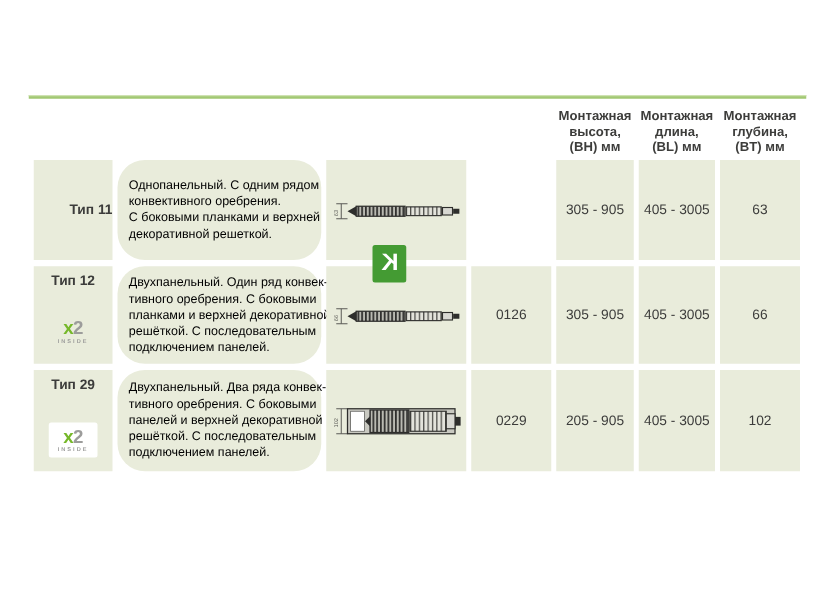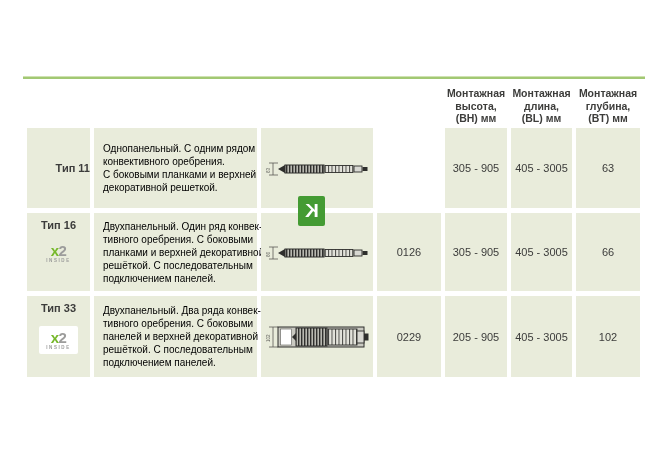--- a/index.html
+++ b/index.html
@@ -21,25 +21,25 @@
 
   .hcell { white-space:pre-line; text-align:center; font-size:10.5px; font-weight:bold;
            color:#3d3d3b; line-height:12.5px; padding-top:2px; }
 
   .cell { background:#e9ecdb; position:relative; }
 
   .type-cell { display:flex; flex-direction:column; align-items:center;
                font-weight:bold; font-size:11px; color:#3c3c3b; }
   .type-cell.vcenter { justify-content:center;align-items:flex-end; }
   .type-cell.vtop { padding-top:6px; }
-  .type-cell .logo-slot { margin-top:12px; }
+  .type-cell .logo-slot { margin-top:24px; }
 
   .desc-cell { display:flex; align-items:center; padding-left:9px;
                font-size:10px; line-height:13px; color:#47474
-5; white-space:pre; }
+5; white-space:pre;border-radius:22px; }
 
   .diag-cell { display:flex; align-items:center; justify-content:center; }
 
   .val-cell { display:flex; align-items:center; justify-content:center;
               font-size:11px; color:#3c3c3b; }
 
   
   .x2 { display:flex; flex-direction:column; align-items:center; line-height:1; }
   .x2.boxed { background:#ffffff; border-radius:2px; padding:4px 7px 3px 7px; }
   .x2-top { font-weight:bold; font-size:15px; letter-spacing:-0.5px; }
@@ -123,21 +123,21 @@
       </svg>
       <div class="kermi">
         <span>K</span>
       </div>
     </div>
     <div class="cell val-cell r1 c5">305 - 905</div>
     <div class="cell val-cell r1 c6">405 - 3005</div>
     <div class="cell val-cell r1 c7">63</div>
 
     <div class="cell type-cell vtop r2 c1">
-      <span>Тип 16</span>
+      <span>Тип 12</span>
       <div class="logo-slot x2">
         <div class="x2-top"><span class="x2-x">x</span><span class="x2-n">2</span></div>
         <div class="x2-inside">INSIDE</div>
       </div>
     </div>
     <div class="cell desc-cell r2 c2">
       <span>Двухпанельный. Один ряд конвек-
 тивного оребрения. С боковыми
 планками и верхней декоративной
 решёткой. С последовательным
@@ -157,21 +157,21 @@
         <rect x="89" y="15" width="8" height="6" fill="#d8d8d2" stroke="#2e2e2c" stroke-width="0.9"></rect>
         <rect x="97.5" y="16" width="5" height="4" fill="#2e2e2c"></rect>
       </svg>
     </div>
     <div class="cell val-cell r2 c4">0126</div>
     <div class="cell val-cell r2 c5">305 - 905</div>
     <div class="cell val-cell r2 c6">405 - 3005</div>
     <div class="cell val-cell r2 c7">66</div>
 
     <div class="cell type-cell vtop r3 c1">
-      <span>Тип 33</span>
+      <span>Тип 29</span>
       <div class="logo-slot x2 boxed">
         <div class="x2-top"><span class="x2-x">x</span><span class="x2-n">2</span></div>
         <div class="x2-inside">INSIDE</div>
       </div>
     </div>
     <div class="cell desc-cell r3 c2">
       <span>Двухпанельный. Два ряда конвек-
 тивного оребрения. С боковыми
 панелей и верхней декоративной
 решёткой. С последовательным

